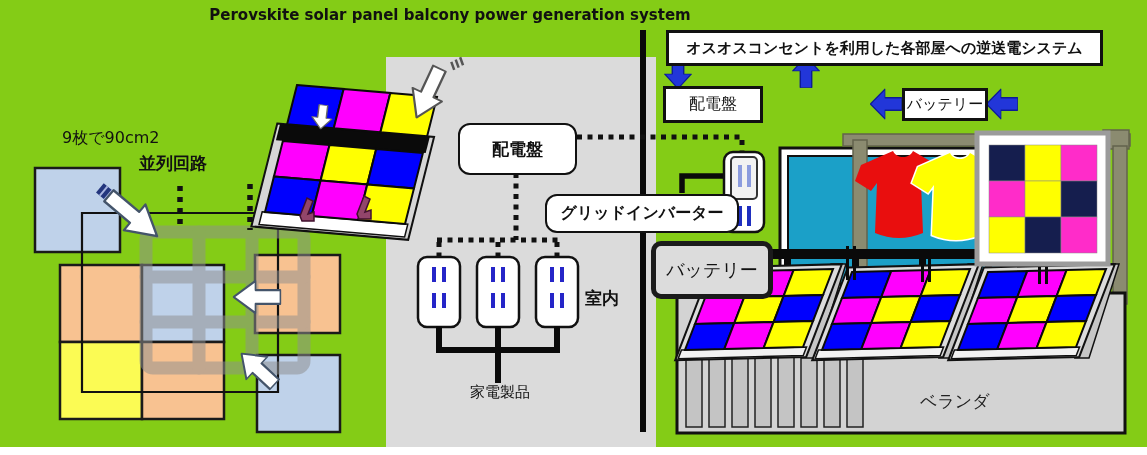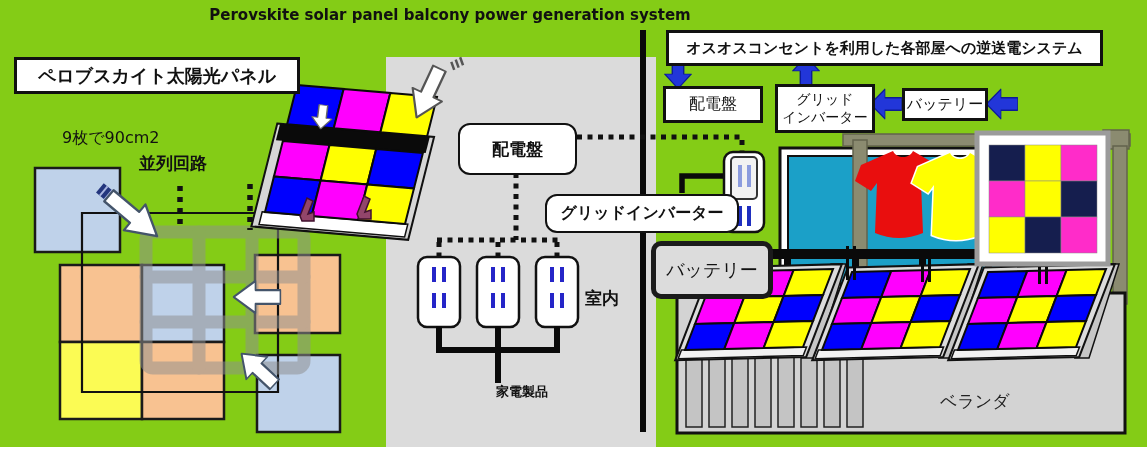--- a/index.html
+++ b/index.html
@@ -10,29 +10,29 @@
   .boxed{border:3px solid #111;background:#fff;display:flex;align-items:center;justify-content:center;text-align:center;}
   .rounded{border:2px solid #111;border-radius:12px;background:#fff;display:flex;align-items:center;justify-content:center;}
   #title{left:170px;top:6px;width:560px;text-align:center;font-size:15px;font-weight:bold;}
   #perov-box{left:14px;top:57px;width:280px;height:31px;font-size:18px;font-weight:bold;}
   #panel-example{left:72px;top:97px;font-size:16px;font-weight:600;}
   #panel-total{left:62px;top:128px;font-size:16px;text-align:center;}
   #parallel{left:139px;top:152px;font-size:17px;font-weight:bold;}
   #dist-mid{left:458px;top:123px;width:115px;height:48px;font-size:17px;font-weight:bold;}
   #inv-mid{left:545px;top:194px;width:190px;height:35px;font-size:16px;font-weight:bold;z-index:5;}
   #room{left:585px;top:287px;font-size:17px;font-weight:bold;}
-  #appliances{left:452px;top:383px;width:96px;text-align:right;font-size:13px;font-weight:bold;}
+  #appliances{left:452px;top:383px;width:96px;text-align:center;font-size:15px;font-weight:normal;}
   #sys-box{left:666px;top:30px;width:431px;height:30px;font-size:15px;font-weight:bold;}
   #dist-right{left:663px;top:86px;width:94px;height:31px;font-size:16px;}
   #inv-right{left:775px;top:84px;width:94px;height:43px;font-size:14px;line-height:1.25;flex-direction:column;}
   #batt-right{left:902px;top:88px;width:80px;height:27px;font-size:15px;}
   #panel-right{left:1018px;top:88px;width:84px;height:32px;font-size:16px;}
   #batt-dark{left:651px;top:241px;width:112px;height:48px;border:5px solid #1b1b1b;border-radius:10px;
              background:#DCDCDC;display:flex;align-items:center;justify-content:center;font-size:18px;z-index:6;}
-  #veranda{left:940px;top:390px;font-size:17px;color:#222;}
+  #veranda{left:920px;top:390px;font-size:17px;color:#222;}
 </style>
 </head>
 <body>
 
 <div id="stage">
 
 <svg id="bg" width="1147" height="455" viewBox="0 0 1147 455">
   <defs>
     <polygon id="arrow-shape" points="-30,-6 2,-6 2,-14 30,0 2,14 2,6 -30,6"></polygon>
     <g id="conn">
@@ -272,33 +272,28 @@
       <rect x="1061" y="181" width="36" height="36" fill="#151E4E"></rect>
       <rect x="989" y="217" width="36" height="36" fill="#FFFF00"></rect>
       <rect x="1025" y="217" width="36" height="36" fill="#151E4E"></rect>
       <rect x="1061" y="217" width="36" height="36" fill="#FF2CC9"></rect>
     </g>
   </g>
 </svg>
 
 <div class="lbl" id="title">Perovskite solar panel balcony power generation system</div>
 
-<div class="lbl boxed" id="perov-box">ペロブスカイト太陽光パネル</div>
 <div class="lbl" id="panel-total">9枚で90cm2</div>
 <div class="lbl" id="parallel">並列回路</div>
 
 <div class="lbl rounded" id="dist-mid">配電盤</div>
 <div class="lbl rounded" id="inv-mid">グリッドインバーター</div>
 <div class="lbl" id="room">室内</div>
 <div class="lbl" id="appliances">家電製品</div>
 
 <div class="lbl boxed" id="sys-box">オスオスコンセントを利用した各部屋への逆送電システム</div>
 <div class="lbl boxed" id="dist-right">配電盤</div>
-<div class="lbl boxed" id="inv-right">
-  <span>グリッド</span>
-  <span>インバーター</span>
-</div>
 <div class="lbl boxed" id="batt-right">バッテリー</div>
 
 <div class="lbl" id="batt-dark">バッテリー</div>
 <div class="lbl" id="veranda">ベランダ</div>
 
 </div>
 
 </body></html>

